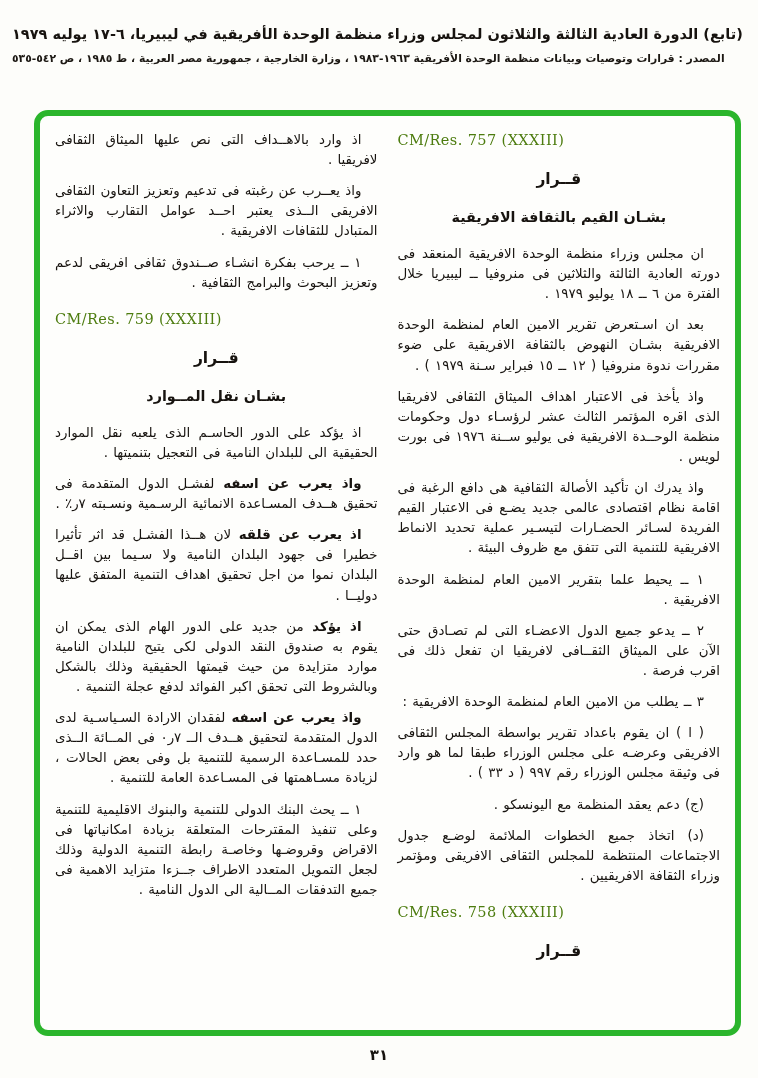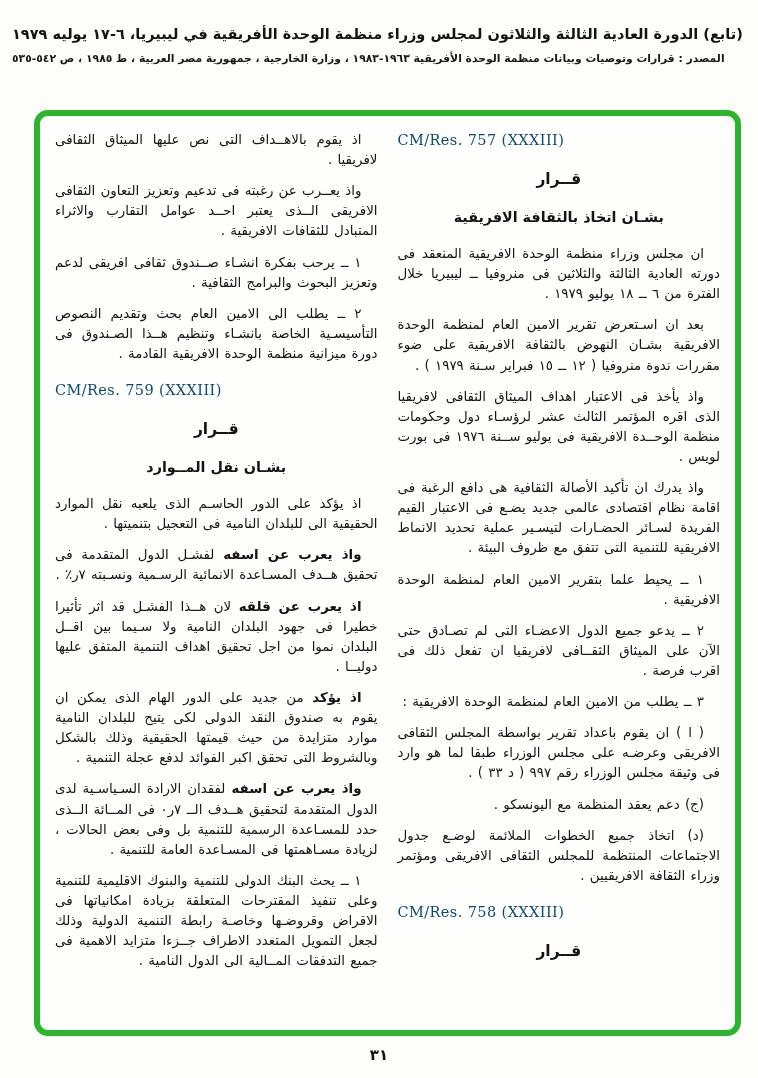--- a/index.html
+++ b/index.html
@@ -64,21 +64,21 @@
     word-spacing: 1px;
   }
   .para b { font-weight: bold; }
   .ref {
     direction: ltr;
     text-align: left;
     font-family: "DejaVu Serif", "Liberation Serif", serif;
     font-size: 14.5px;
     letter-spacing: 0.4px;
     margin: 18px 0 22px 0;
-    color: #0c4a6e;
+    color: #4d7c0f;
   }
   .col .ref:first-child { margin-top: 2px; }
   .title {
     text-align: center;
     font-weight: bold;
     font-size: 15.5px;
     margin: 2px 0 21px 0;
   }
   .subject {
     text-align: center;
@@ -106,39 +106,38 @@
   <div class="page-header">
     <div class="hdr-title">(تابع) الدورة العادية الثالثة والثلاثون لمجلس وزراء منظمة الوحدة الأفريقية في ليبيريا، ٦-١٧ يوليه ١٩٧٩</div>
     <div class="hdr-source">المصدر : قرارات وتوصيات وبيانات منظمة الوحدة الأفريقية ١٩٦٣-١٩٨٣ ، وزارة الخارجية ، جمهورية مصر العربية ، ط ١٩٨٥ ، ص ٥٤٢-٥٣٥</div>
   </div>
 
   <div class="frame" style="border-color: rgb(43, 181, 44);">
     <div class="cols">
       <div class="col" id="col-right">
           <div class="blk ref">CM/Res. 757  (XXXIII)</div>
           <div class="blk title">قــرار</div>
-          <div class="blk subject">بشـان اتخاذ بالثقافة الافريقية</div>
+          <div class="blk subject">بشـان القيم بالثقافة الافريقية</div>
           <div class="blk para">ان مجلس وزراء منظمة الوحدة الافريقية المنعقد فى دورته العادية الثالثة والثلاثين فى منروفيا ــ ليبيريا خلال الفترة من ٦ ــ ١٨ يوليو ١٩٧٩ .</div>
           <div class="blk para">بعد ان اسـتعرض تقرير الامين العام لمنظمة الوحدة الافريقية بشـان النهوض بالثقافة الافريقية على ضوء مقررات ندوة منروفيا ( ١٢ ــ ١٥ فبراير سـنة ١٩٧٩ ) .</div>
           <div class="blk para">واذ يأخذ فى الاعتبار اهداف الميثاق الثقافى لافريقيا الذى اقره المؤتمر الثالث عشر لرؤسـاء دول وحكومات منظمة الوحــدة الافريقية فى يوليو ســنة ١٩٧٦ فى بورت لويس .</div>
           <div class="blk para">واذ يدرك ان تأكيد الأصالة الثقافية هى دافع الرغبة فى اقامة نظام اقتصادى عالمى جديد يضـع فى الاعتبار القيم الفريدة لسـائر الحضـارات لتيسـير عملية تحديد الانماط الافريقية للتنمية التى تتفق مع ظروف البيئة .</div>
           <div class="blk para">١ ــ يحيط علما بتقرير الامين العام لمنظمة الوحدة الافريقية .</div>
           <div class="blk para">٢ ــ يدعو جميع الدول الاعضـاء التى لم تصـادق حتى الآن على الميثاق الثقــافى لافريقيا ان تفعل ذلك فى اقرب فرصة .</div>
           <div class="blk para">٣ ــ يطلب من الامين العام لمنظمة الوحدة الافريقية :</div>
           <div class="blk para">( ا ) ان يقوم باعداد تقرير بواسطة المجلس الثقافى الافريقى وعرضـه على مجلس الوزراء طبقا لما هو وارد فى وثيقة مجلس الوزراء رقم ٩٩٧ ( د ٣٣ ) .</div>
           <div class="blk para">(ج) دعم يعقد المنظمة مع اليونسكو .</div>
           <div class="blk para">(د) اتخاذ جميع الخطوات الملائمة لوضـع جدول الاجتماعات المنتظمة للمجلس الثقافى الافريقى ومؤتمر وزراء الثقافة الافريقيين .</div>
           <div class="blk ref">CM/Res. 758  (XXXIII)</div>
           <div class="blk title">قــرار</div>
         </div>
       <div class="col" id="col-left">
-          <div class="blk para">اذ يقوم بالاهــداف التى نص عليها الميثاق الثقافى لافريقيا .</div>
+          <div class="blk para">اذ وارد بالاهــداف التى نص عليها الميثاق الثقافى لافريقيا .</div>
           <div class="blk para">واذ يعــرب عن رغبته فى تدعيم وتعزيز التعاون الثقافى الافريقى الــذى يعتبر احــد عوامل التقارب والاثراء المتبادل للثقافات الافريقية .</div>
           <div class="blk para">١ ــ يرحب بفكرة انشـاء صــندوق ثقافى افريقى لدعم وتعزيز البحوث والبرامج الثقافية .</div>
-          <div class="blk para">٢ ــ يطلب الى الامين العام بحث وتقديم النصوص التأسيسـية الخاصة بانشـاء وتنظيم هــذا الصـندوق فى دورة ميزانية منظمة الوحدة الافريقية القادمة .</div>
           <div class="blk ref">CM/Res. 759  (XXXIII)</div>
           <div class="blk title">قــرار</div>
           <div class="blk subject">بشـان نقل المــوارد</div>
           <div class="blk para">اذ يؤكد على الدور الحاسـم الذى يلعبه نقل الموارد الحقيقية الى للبلدان النامية فى التعجيل بتنميتها .</div>
           <div class="blk para"><b>واذ يعرب عن اسفه</b> <span>لفشـل الدول المتقدمة فى تحقيق هــدف المسـاعدة الانمائية الرسـمية ونسـبته ٧ر٪ .</span></div>
           <div class="blk para"><b>اذ يعرب عن قلقه</b> <span>لان هــذا الفشـل قد اثر تأثيرا خطيرا فى جهود البلدان النامية ولا سـيما بين اقــل البلدان نموا من اجل تحقيق اهداف التنمية المتفق عليها دوليــا .</span></div>
           <div class="blk para"><b>اذ يؤكد</b> <span>من جديد على الدور الهام الذى يمكن ان يقوم به صندوق النقد الدولى لكى يتيح للبلدان النامية موارد متزايدة من حيث قيمتها الحقيقية وذلك بالشكل وبالشروط التى تحقق اكبر الفوائد لدفع عجلة التنمية .</span></div>
           <div class="blk para"><b>واذ يعرب عن اسفه</b> <span>لفقدان الارادة السـياسـية لدى الدول المتقدمة لتحقيق هــدف الــ ٧ر٠ فى المــائة الــذى حدد للمسـاعدة الرسمية للتنمية بل وفى بعض الحالات ، لزيادة مسـاهمتها فى المسـاعدة العامة للتنمية .</span></div>
           <div class="blk para">١ ــ يحث البنك الدولى للتنمية والبنوك الاقليمية للتنمية وعلى تنفيذ المقترحات المتعلقة بزيادة امكانياتها فى الاقراض وقروضـها وخاصـة رابطة التنمية الدولية وذلك لجعل التمويل المتعدد الاطراف جــزءا متزايد الاهمية فى جميع التدفقات المــالية الى الدول النامية .</div>
         </div>

